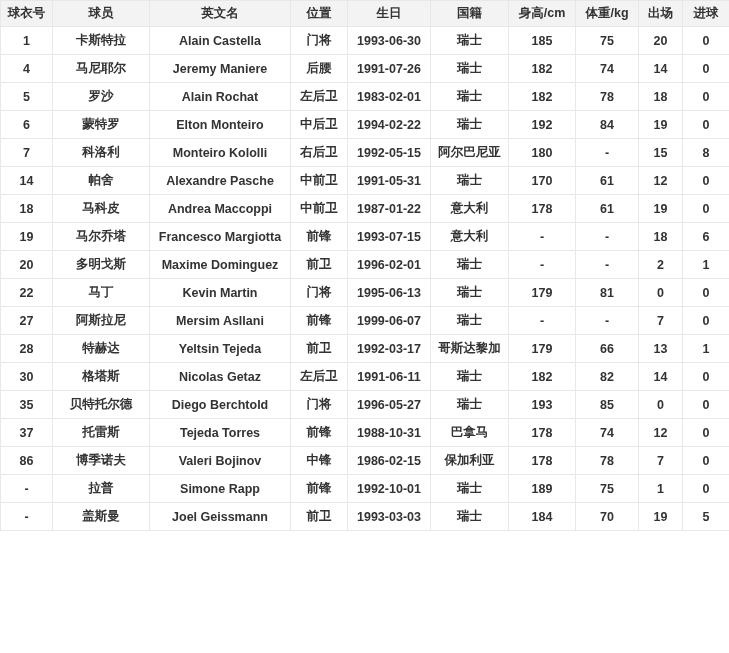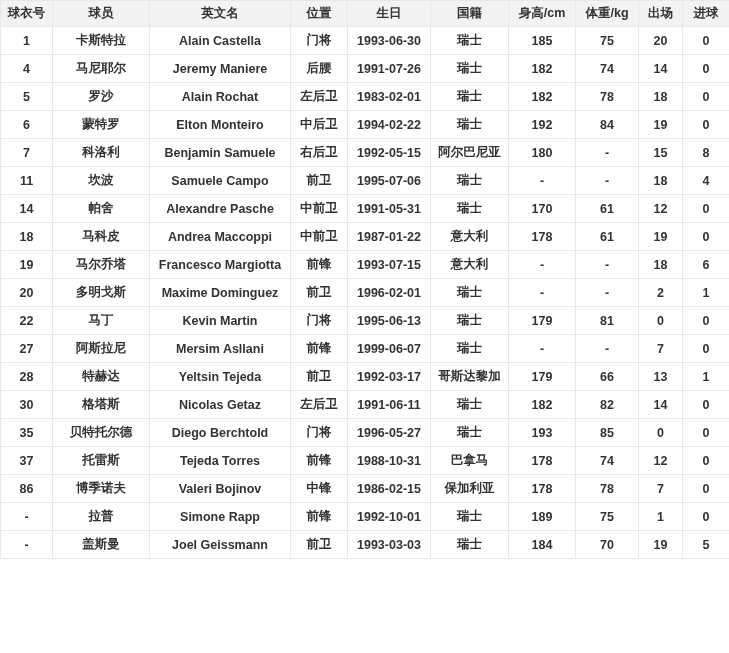--- a/index.html
+++ b/index.html
@@ -113,40 +113,28 @@
     <td>1994-02-22</td>
     <td>瑞士</td>
     <td>192</td>
     <td>84</td>
     <td>19</td>
     <td>0</td>
   </tr>
       <tr>
     <td>7</td>
     <td>科洛利</td>
-    <td>Benjamin Samuele</td>
+    <td>Monteiro Kololli</td>
     <td>右后卫</td>
     <td>1992-05-15</td>
     <td>阿尔巴尼亚</td>
     <td>180</td>
     <td>-</td>
     <td>15</td>
     <td>8</td>
-  </tr>
-      <tr>
-    <td>11</td>
-    <td>坎波</td>
-    <td>Samuele Campo</td>
-    <td>前卫</td>
-    <td>1995-07-06</td>
-    <td>瑞士</td>
-    <td>-</td>
-    <td>-</td>
-    <td>18</td>
-    <td>4</td>
   </tr>
       <tr>
     <td>14</td>
     <td>帕舍</td>
     <td>Alexandre Pasche</td>
     <td>中前卫</td>
     <td>1991-05-31</td>
     <td>瑞士</td>
     <td>170</td>
     <td>61</td>

